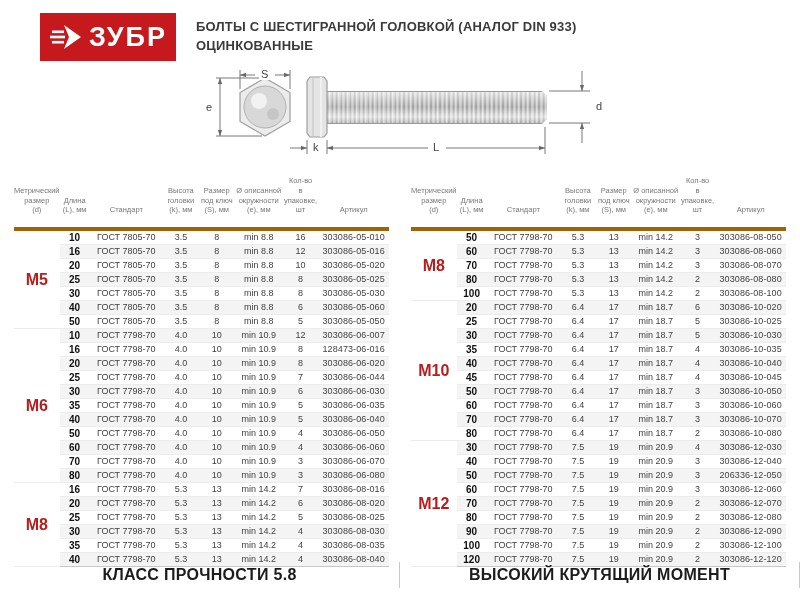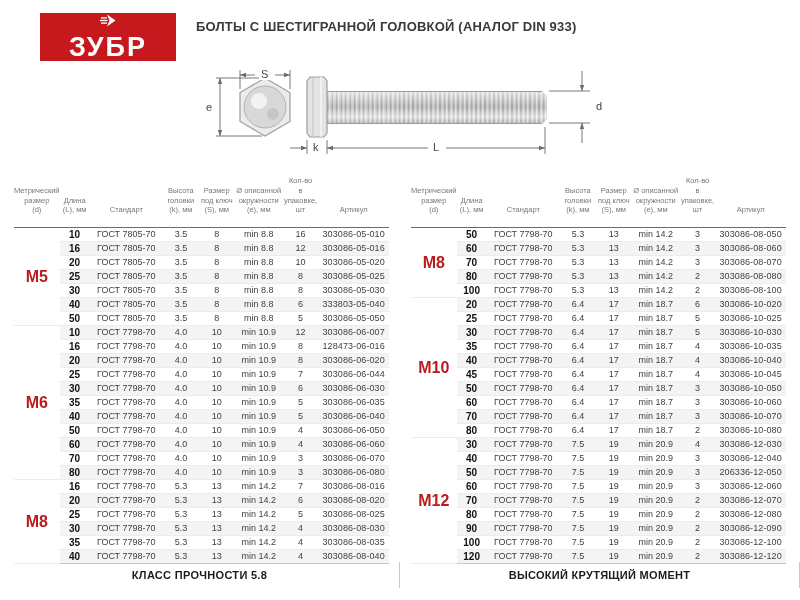--- a/index.html
+++ b/index.html
@@ -1,21 +1,21 @@
 <!DOCTYPE html>
 <html><head>
 <meta charset="utf-8">
 <style>
   * { margin:0; padding:0; box-sizing:border-box; }
   html,body { background:#ffffff; }
   body { font-family:"Liberation Sans", sans-serif; width:800px; height:600px; position:relative; overflow:hidden; color:#3f3f3f; }
 
   
   .page-header { position:absolute; top:13px; left:40px; right:20px; display:flex; align-items:flex-start; }
-  .logo { width:136px; height:48px; background:#c6191e; display:flex; align-items:center; justify-content:center; gap:6px;flex-direction:column; }
+  .logo { width:136px; height:48px; background:#c6191e; display:flex; align-items:center; justify-content:center; gap:6px; }
   .logo svg { display:block; }
   .logo-text { color:#ffffff; font-weight:bold; font-size:27px; letter-spacing:2px; line-height:1; }
   .title-block { margin-left:20px; padding-top:5px; }
   .title-line { font-size:13px; font-weight:bold; color:#3a3a39; line-height:1.45; letter-spacing:.2px; }
 
   
   .diagram { position:absolute; left:180px; top:60px; width:440px; height:112px; }
   .diagram svg.dwg { position:absolute; left:0; top:0; }
   .shank { position:absolute; left:147px; top:31px; width:220px; height:33px;
     background:
@@ -24,50 +24,51 @@
     box-shadow: inset 0 1px 0 #999, inset 0 -1px 0 #999;
     clip-path: polygon(0 0, 97.5% 0, 100% 14%, 100% 86%, 97.5% 100%, 0 100%);
   }
   .dim-label { position:absolute; font-size:11px; color:#444; background:#fff; padding:0 2px; line-height:1; }
 
   
   .tables { position:absolute; left:14px; top:176px; width:772px; display:flex; gap:22px; }
   table.spec { flex:1; border-collapse:collapse; table-layout:fixed; }
   table.spec th { font-size:7.5px; font-weight:normal; color:#787878; text-align:center;
     vertical-align:bottom; white-space:pre-line; line-height:1.3; padding:0 0 12px 0;
-    border-bottom:1px solid #a16207; }
+    border-bottom:4px solid #a16207; }
   table.spec td { font-size:9px; text-align:center; line-height:13px; height:14px; padding:0 1px;
     border-bottom:1px solid #ececec; color:#3f3f3f; white-space:nowrap; overflow:hidden; }
   table.spec tbody tr:nth-child(even) td { background:#f4f4f4; }
   table.spec tbody tr.group-start td { border-top:1px solid #d2d2d2; }
   table.spec tbody tr:last-child td { border-bottom:1px solid #c7c7c7; }
   table.spec td.size { font-size:16px; font-weight:bold; color:#b91c1c; background:#fff !important; }
   table.spec td.len { font-weight:bold; color:#101010; font-size:10px; }
   table.spec td.art { letter-spacing:.1px;margin-top:40px; }
 
   
   .page-footer { position:absolute; left:0; bottom:8px; width:800px; height:34px; display:flex; align-items:center; }
-  .footer-item { flex:1; text-align:center; font-size:11px; font-weight:bold; color:#1c1c1c; letter-spacing:.3px; }
+  .footer-item { flex:1; text-align:center; font-size:16px; font-weight:bold; color:#1c1c1c; letter-spacing:.3px; }
   .footer-sep { width:1px; height:26px; background:#c9c9c9; }
 </style>
 </head>
 <body>
 
 <div class="page-header">
   <div class="logo">
     <svg width="34" height="30" viewBox="0 0 34 30">
       <polygon points="15,3 32,15 15,27 20,15" fill="#ffffff"></polygon>
       <rect x="3" y="8.5" width="12" height="2.6" fill="#ffffff"></rect>
       <rect x="1" y="13.7" width="15" height="2.6" fill="#ffffff"></rect>
       <rect x="3" y="18.9" width="12" height="2.6" fill="#ffffff"></rect>
     </svg>
     <span class="logo-text">ЗУБР</span>
   </div>
   <div class="title-block">
     <div class="title-line">БОЛТЫ С ШЕСТИГРАННОЙ ГОЛОВКОЙ (АНАЛОГ DIN 933)</div>
+    <div class="title-line">ОЦИНКОВАННЫЕ</div>
   </div>
 </div>
 
 <div class="diagram">
   <div class="shank"></div>
   <svg class="dwg" width="440" height="112" viewBox="0 0 440 112">
 
     <g>
       <polygon points="85,18 110,32.5 110,61.5 85,76 60,61.5 60,32.5" fill="#ececec" stroke="#9e9e9e" stroke-width="1.2"></polygon>
       <circle cx="85" cy="47" r="21" fill="#d8d8d8" stroke="#b2b2b2" stroke-width="1"></circle>
@@ -208,21 +209,21 @@
           <td class="qty">8</td>
           <td class="art">303086-05-030</td>
         </tr>
         <tr>
           <td class="len">40</td>
           <td class="std">ГОСТ 7805-70</td>
           <td class="k">3.5</td>
           <td class="s">8</td>
           <td class="e">min 8.8</td>
           <td class="qty">6</td>
-          <td class="art">333803-05-040</td>
+          <td class="art">303086-05-060</td>
         </tr>
         <tr>
           <td class="len">50</td>
           <td class="std">ГОСТ 7805-70</td>
           <td class="k">3.5</td>
           <td class="s">8</td>
           <td class="e">min 8.8</td>
           <td class="qty">5</td>
           <td class="art">303086-05-050</td>
         </tr>

